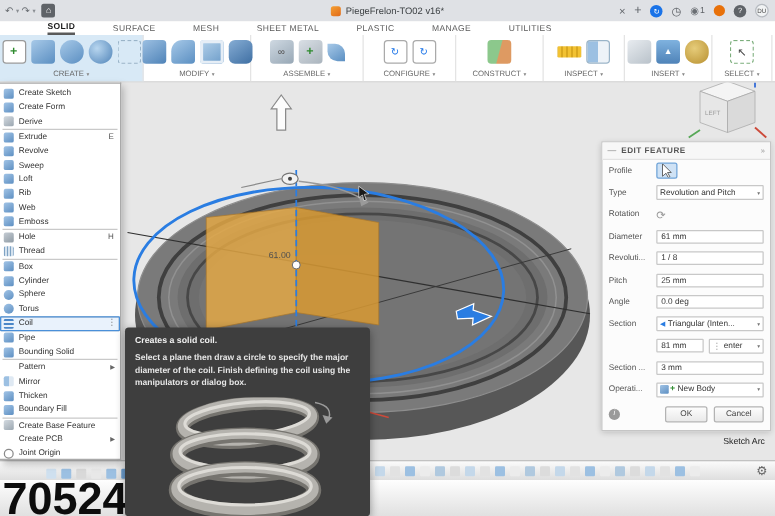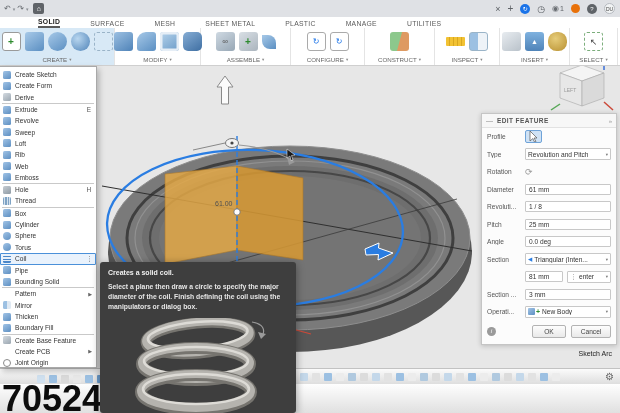--- a/index.html
+++ b/index.html
@@ -133,20 +133,24 @@
 
 <div id="app">
 
   <div class="browser-bar">
     <div class="b-left">
       <span class="b-ic">↶</span>
       <span class="b-car">▾</span>
       <span class="b-ic">↷</span>
       <span class="b-car">▾</span>
       <span class="home-chip">⌂</span>
+    </div>
+    <div class="b-title-wrap">
+      <span class="fusion-logo"></span>
+      <span class="b-title">PiegeFrelon-TO02 v16*</span>
     </div>
     <div class="b-right">
       <span class="tab-close">×</span>
       <span class="new-tab">+</span>
       <span class="sync-chip">↻</span>
       <span class="hist-ic">◷</span>
       <span class="acct">
         <span class="acct-ic">◉</span>
         <span>1</span>
       </span>

